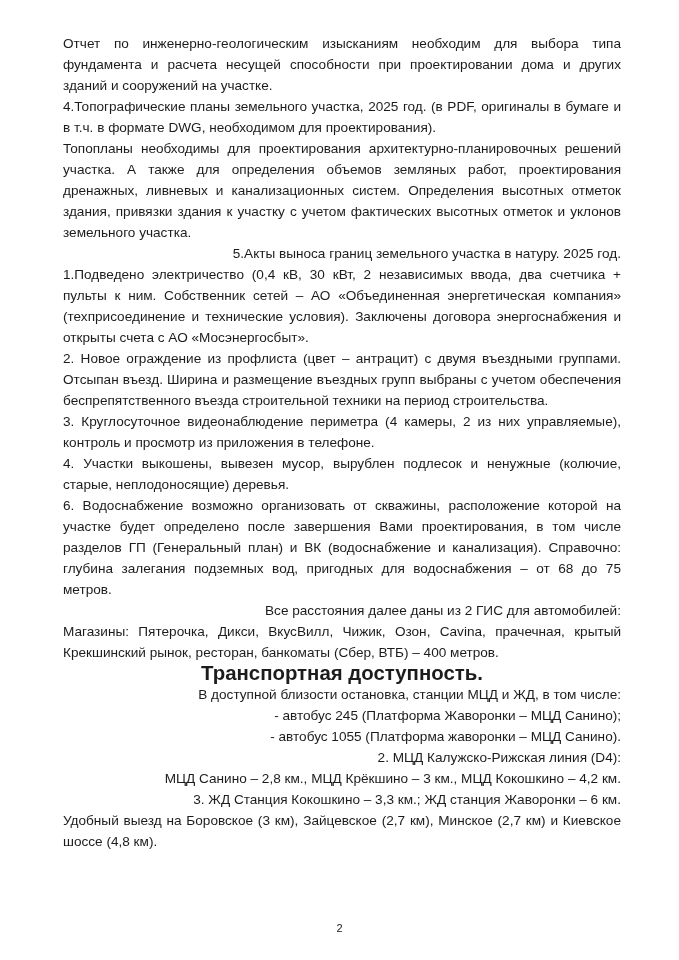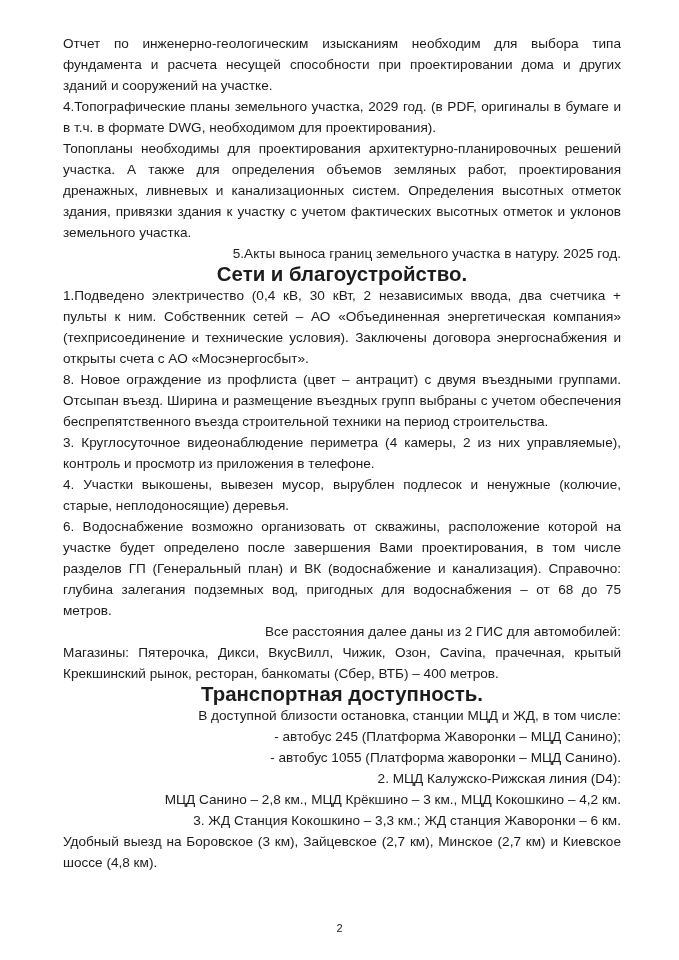--- a/index.html
+++ b/index.html
@@ -30,26 +30,25 @@
       font-family: "Liberation Sans", sans-serif;
       font-size: 11px;
       color: #1c1c1c;
     }
   </style>
 </head>
 <body>
 
 <div class="page">
   <p class="p">Отчет по инженерно-геологическим изысканиям необходим для выбора типа фундамента и расчета несущей способности при проектировании дома и других зданий и сооружений на участке.</p>
-  <p class="p">4.Топографические планы земельного участка, 2029 год. (в PDF, оригиналы в бумаге и в т.ч. в формате DWG, необходимом для проектирования).</p>
+  <p class="p">4.Топографические планы земельного участка, 2025 год. (в PDF, оригиналы в бумаге и в т.ч. в формате DWG, необходимом для проектирования).</p>
   <p class="p">Топопланы необходимы для проектирования архитектурно-планировочных решений участка. А также для определения объемов земляных работ, проектирования дренажных, ливневых и канализационных систем.  Определения высотных отметок здания, привязки здания к участку с учетом фактических высотных отметок и уклонов земельного участка.</p>
   <p class="p left">5.Акты выноса границ земельного участка в натуру. 2025 год.</p>
-  <h2 class="h">Сети и благоустройство.</h2>
   <p class="p">1.Подведено электричество (0,4 кВ, 30 кВт, 2 независимых ввода, два счетчика + пульты к ним. Собственник сетей – АО «Объединенная энергетическая компания» (техприсоединение и технические условия). Заключены договора энергоснабжения и открыты счета с АО «Мосэнергосбыт».</p>
-  <p class="p">8. Новое ограждение из профлиста  (цвет – антрацит) с  двумя въездными группами. Отсыпан въезд. Ширина и размещение въездных групп выбраны с учетом обеспечения беспрепятственного въезда строительной техники на период строительства.</p>
+  <p class="p">2. Новое ограждение из профлиста  (цвет – антрацит) с  двумя въездными группами. Отсыпан въезд. Ширина и размещение въездных групп выбраны с учетом обеспечения беспрепятственного въезда строительной техники на период строительства.</p>
   <p class="p">3. Круглосуточное видеонаблюдение  периметра (4 камеры, 2 из них управляемые), контроль и просмотр из приложения в телефоне.</p>
   <p class="p">4. Участки выкошены, вывезен мусор, вырублен подлесок и ненужные (колючие, старые, неплодоносящие) деревья.</p>
   <p class="p">6. Водоснабжение возможно организовать от скважины, расположение которой на участке будет определено после завершения Вами проектирования, в том числе разделов ГП (Генеральный план) и ВК (водоснабжение и  канализация). Справочно: глубина залегания подземных вод, пригодных для водоснабжения – от 68 до 75 метров.</p>
   <p class="p left">Все расстояния далее даны из 2 ГИС для автомобилей:</p>
   <p class="p">Магазины:  Пятерочка, Дикси, ВкусВилл, Чижик, Озон, Cavina, прачечная, крытый Крекшинский рынок, ресторан, банкоматы (Сбер, ВТБ) – 400 метров.</p>
   <h2 class="h">Транспортная доступность.</h2>
   <p class="p left">В доступной близости остановка, станции МЦД и ЖД, в том числе:</p>
   <p class="p left">- автобус 245 (Платформа Жаворонки – МЦД Санино);</p>
   <p class="p left">- автобус 1055 (Платформа жаворонки – МЦД Санино).</p>
   <p class="p left">2. МЦД Калужско-Рижская линия (D4):</p>

